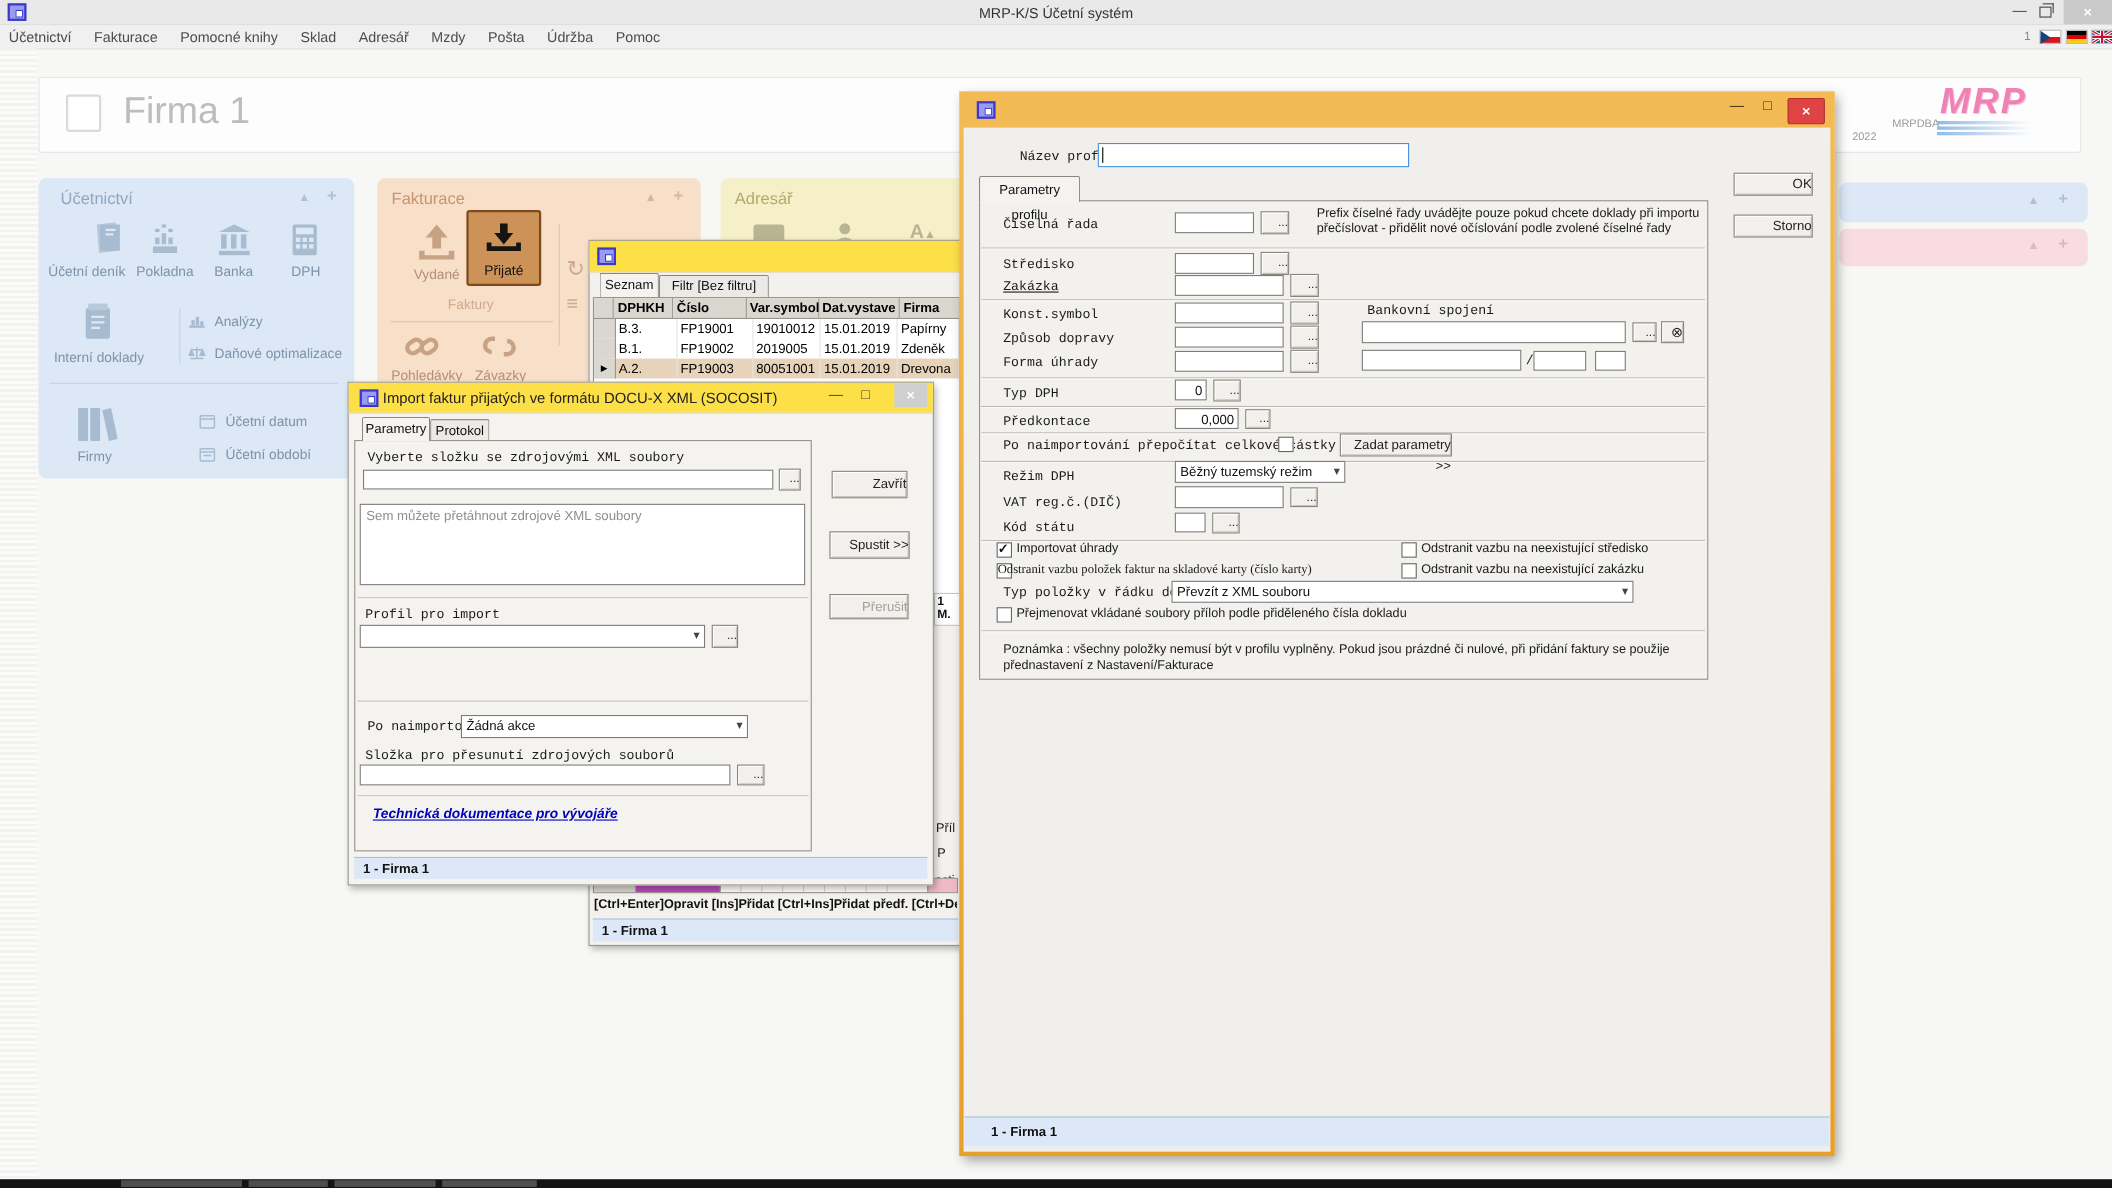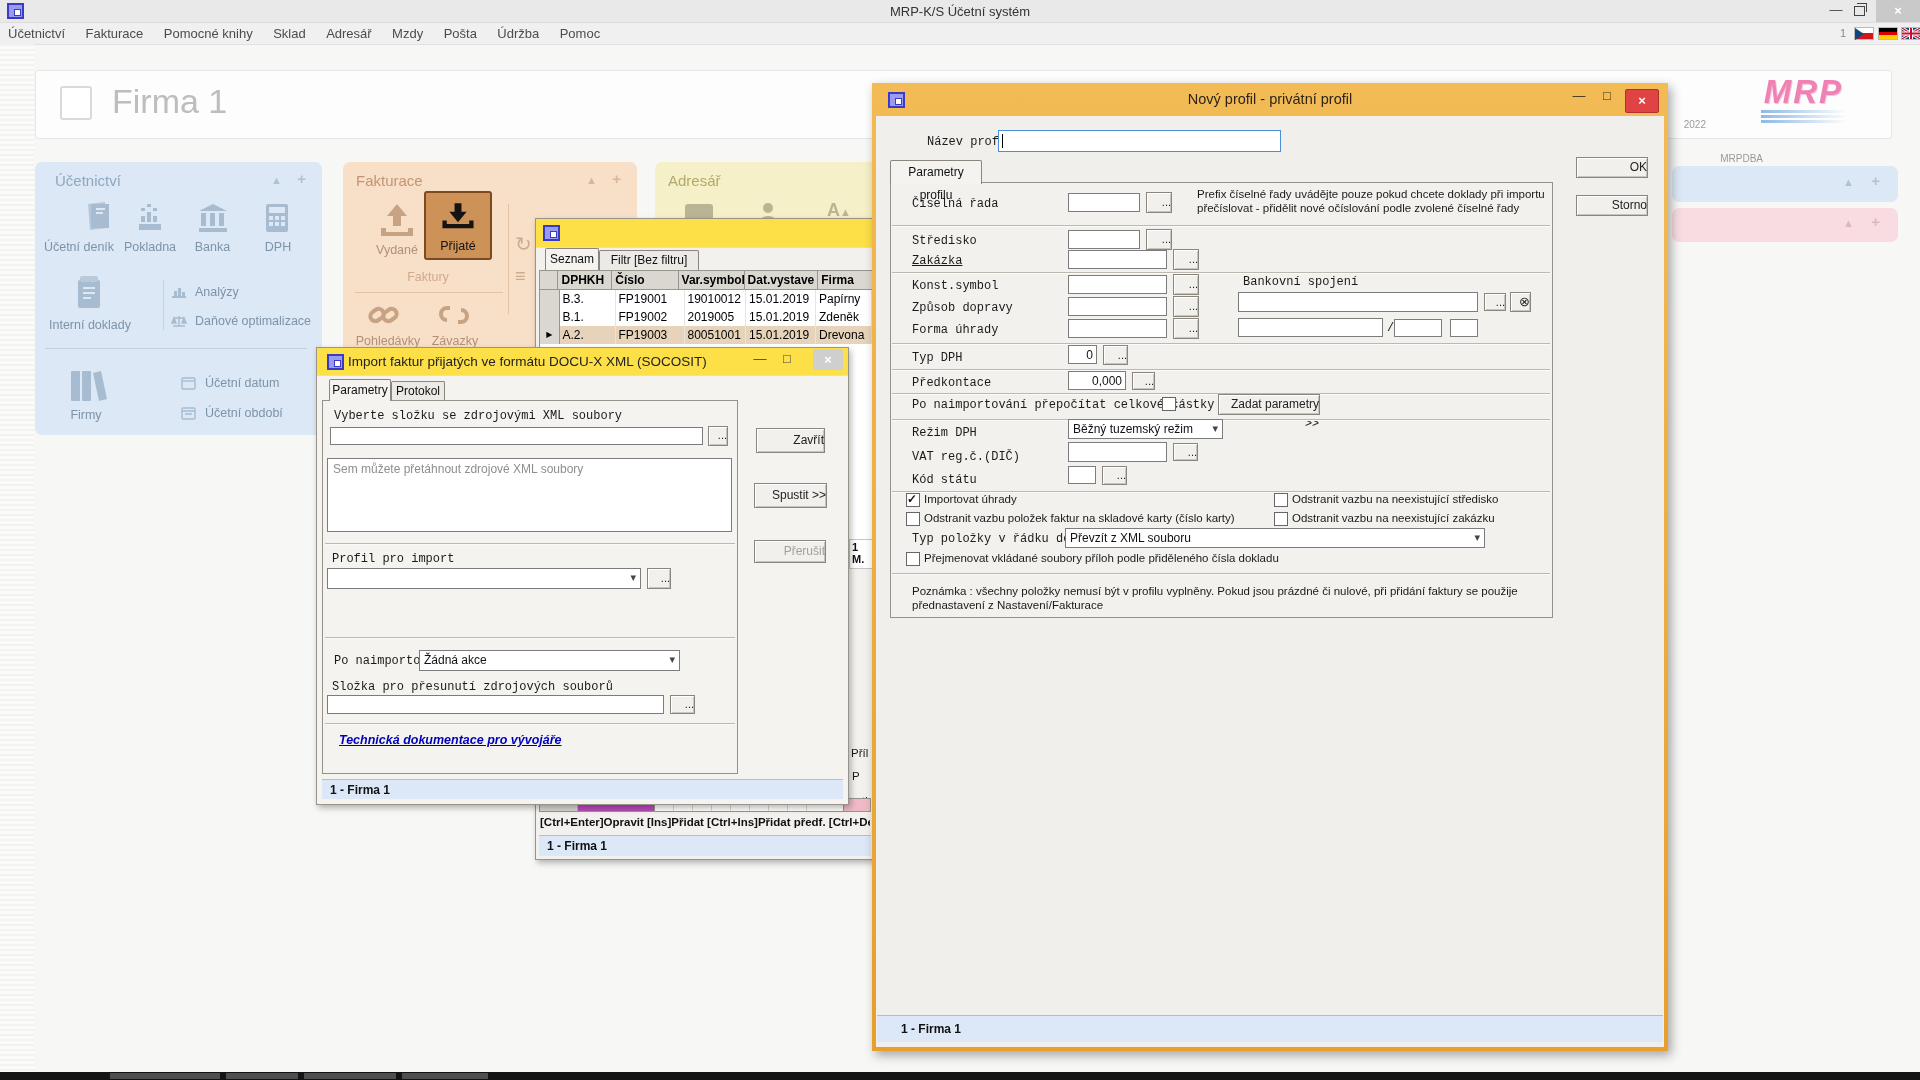--- a/index.html
+++ b/index.html
@@ -130,21 +130,21 @@
         </svg>
     </div>
   </div>
 
   <div class="abs stripes" style="left:0;top:44px;width:34px;height:1028px;"></div>
 
   <div class="abs hdr-card">
     <div class="abs company-check"></div>
     <div class="abs company-name nw">Firma 1</div>
     <div class="abs hdr-meta" style="right:185px;top:48px;">2022</div>
-    <div class="abs hdr-meta" style="right:128px;top:36px;margin-top:46px;">MRPDBA</div>
+    <div class="abs hdr-meta" style="right:128px;top:36px;">MRPDBA</div>
     <div class="abs logo-mrp nw">MRP</div>
     <div class="abs logo-lines" style="right:44px;top:37px;width:86px;">
         <div></div>
         <div></div>
         <div></div>
       </div>
   </div>
 
   <div class="abs panel blue-p" style="left:35px;top:162px;width:287px;height:273px;z-index:1;">
     <div class="abs p-title nw" style="left:20px;top:10px;">Účetnictví</div>
@@ -445,21 +445,20 @@
     <div class="abs btn3d" style="left:437px;top:135px;width:73px;height:25px;line-height:23px;">Spustit &gt;&gt;</div>
     <div class="abs btn3d disabled" style="left:437px;top:192px;width:72px;height:23px;line-height:21px;">Přerušit</div>
 
     <div class="abs statusbar" style="left:5px;top:431px;width:521px;height:20px;box-sizing:border-box;padding:3px 0 0 8px;">1 - Firma 1</div>
   </div>
 
   <div class="abs gold dlg" style="left:872px;top:83px;width:796px;height:968px;z-index:4;">
     <div class="abs appicon" style="left:16px;top:9px;">
         <i></i>
       </div>
-    <div class="abs dlg-title nw" style="left:0;right:0;top:8px;">Nový profil - privátní profil</div>
     <div class="abs wbtn" style="left:696px;top:5px;width:22px;color:#3a2f18;">—</div>
     <div class="abs wbtn" style="left:724px;top:5px;width:22px;color:#3a2f18;">□</div>
     <div class="abs redx" style="left:753px;top:6px;width:32px;height:22px;line-height:21px;">×</div>
 
     <div class="abs dlg-inner" style="left:4px;top:33px;width:788px;height:931px;">
       <div class="abs lbl nw" style="left:51px;top:19px;">Název profilu</div>
       <div class="abs tb" style="left:122px;top:14px;width:283px;height:22px;border:1px solid #4a90d9;">
         <div class="caret abs" style="left:3px;top:3px;"></div>
       </div>
 
@@ -532,21 +531,21 @@
         <div class="abs etch" style="left:1px;top:308px;width:658px;"></div>
 
         <div class="abs cbx checked" style="left:15px;top:310px;">
             <span>✓</span>
           </div>
         <div class="abs lbl11 nw" style="left:33px;top:310px;">Importovat úhrady</div>
         <div class="abs cbx" style="left:383px;top:310px;"></div>
         <div class="abs lbl11 nw" style="left:401px;top:310px;">Odstranit vazbu na neexistující středisko</div>
 
         <div class="abs cbx" style="left:15px;top:329px;"></div>
-        <div class="abs lbl11 nw" style="left:33px;top:329px;">Odstranit vazbu položek faktur na skladové karty (číslo karty)</div>
+        <div class="abs lbl11 nw" style="left:16px;top:329px;font-family:Liberation Serif, serif;">Odstranit vazbu položek faktur na skladové karty (číslo karty)</div>
         <div class="abs cbx" style="left:383px;top:329px;"></div>
         <div class="abs lbl11 nw" style="left:401px;top:329px;">Odstranit vazbu na neexistující zakázku</div>
 
         <div class="abs lbl nw" style="left:21px;top:349px;">Typ položky v řádku dokladu</div>
         <div class="abs combo" style="left:174px;top:345px;width:420px;height:20px;">
           <span class="val nw">Převzít z XML souboru</span>
           <span class="arr">▾</span>
         </div>
 
         <div class="abs cbx" style="left:15px;top:369px;"></div>

